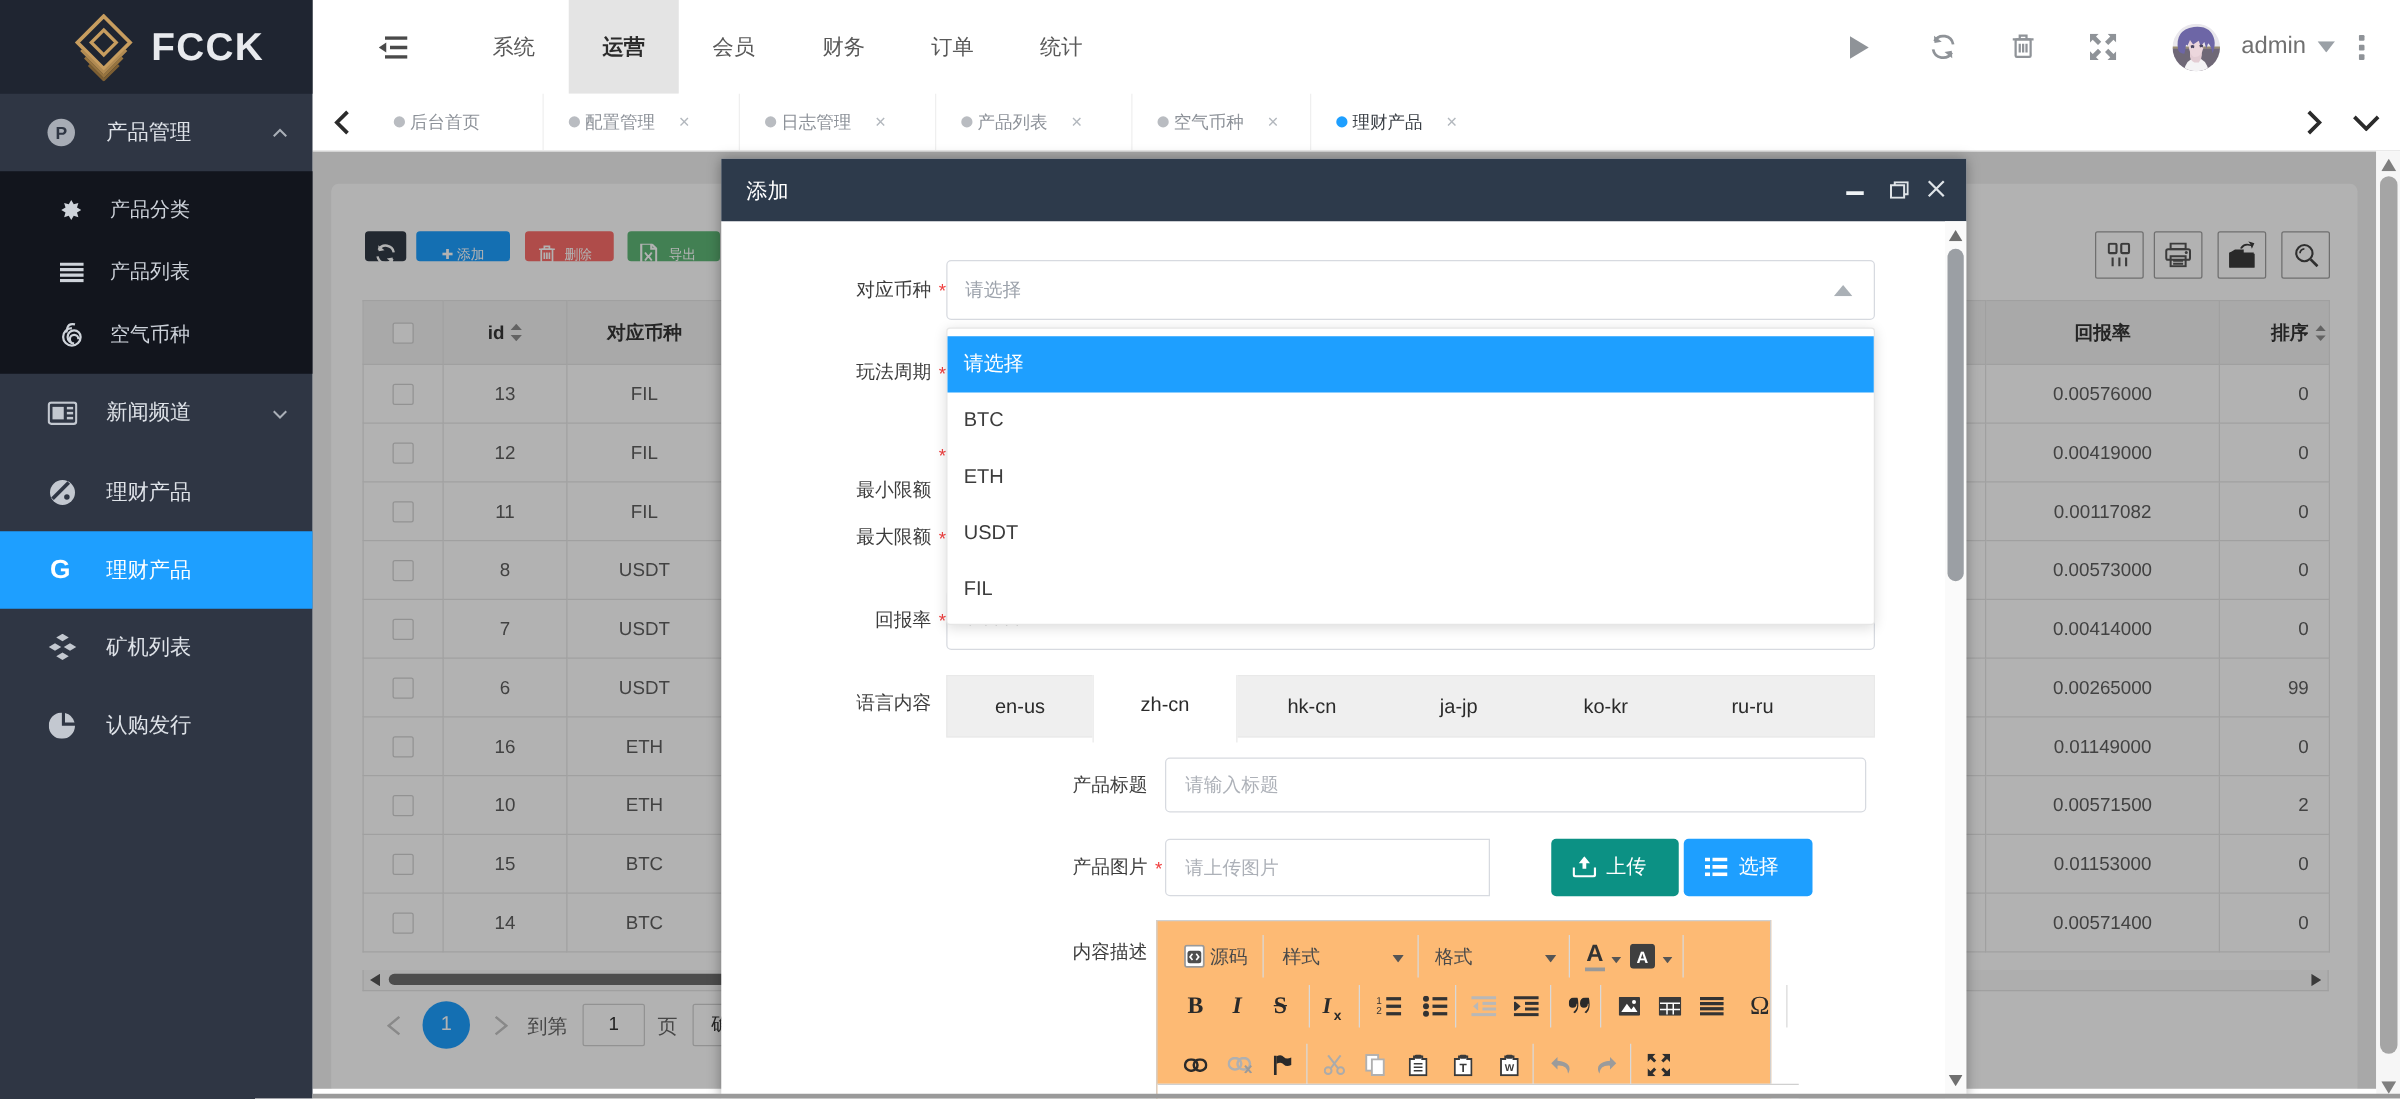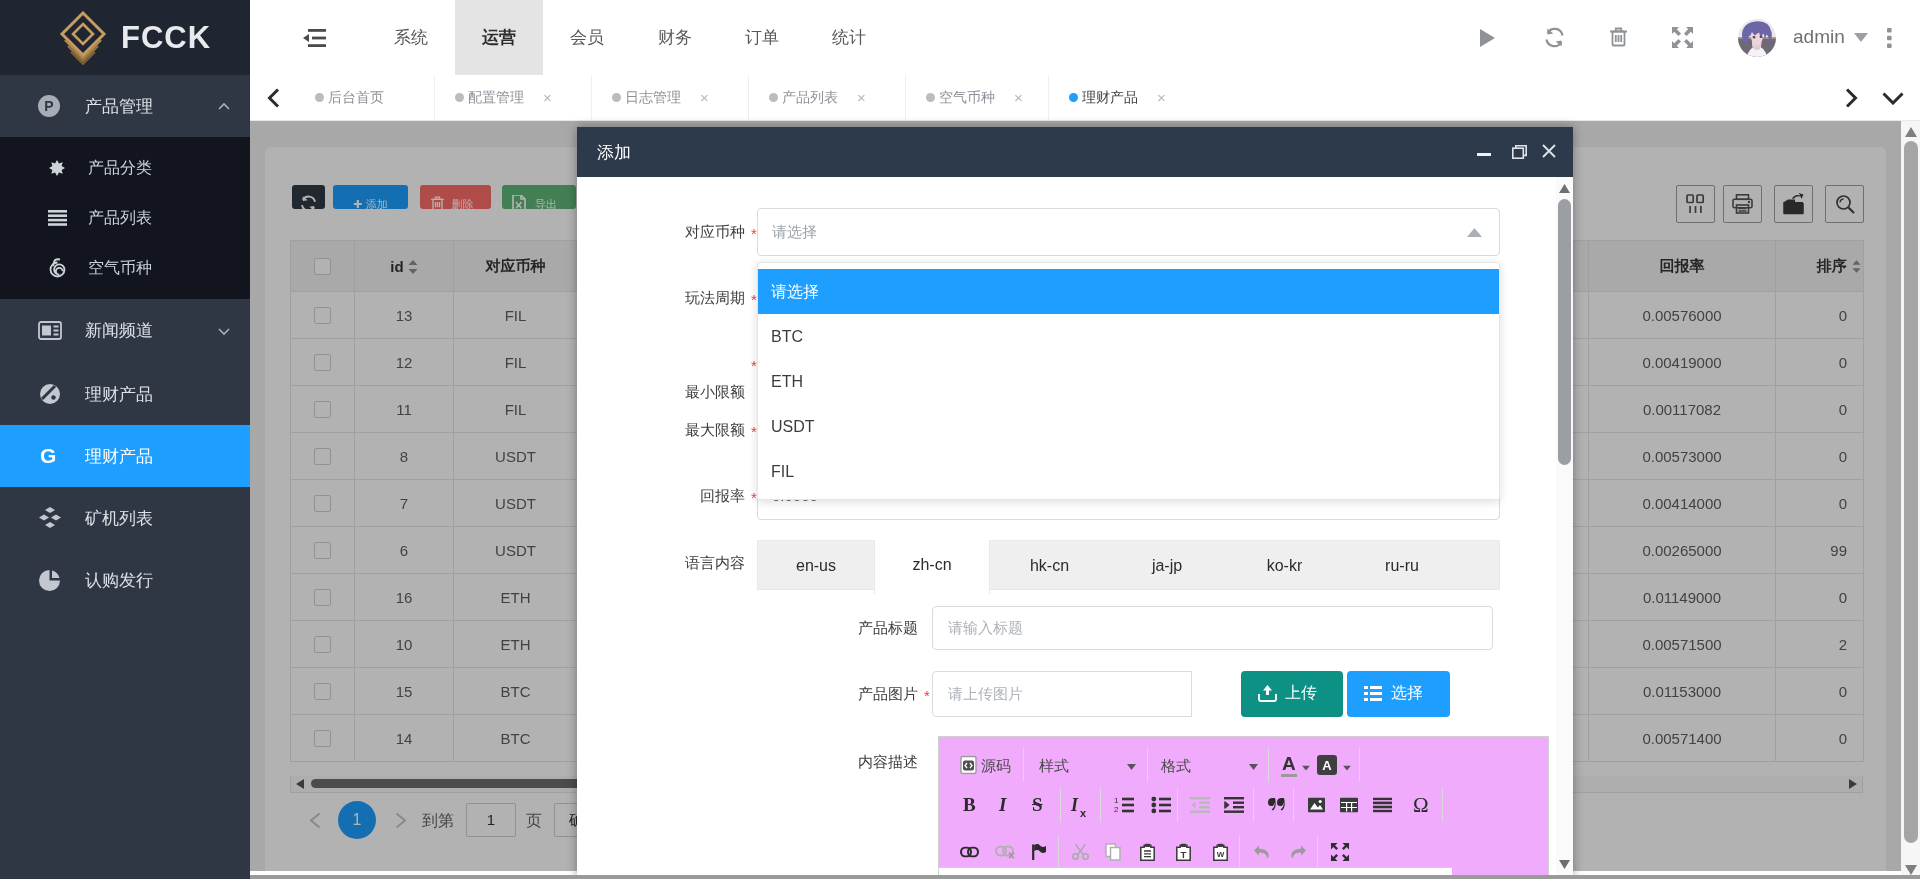--- a/index.html
+++ b/index.html
@@ -528,21 +528,21 @@
             <rect x="0" y="6" width="4" height="3"></rect>
             <rect x="6" y="6" width="12" height="3"></rect>
             <rect x="0" y="12" width="4" height="3"></rect>
             <rect x="6" y="12" width="12" height="3"></rect>
           </g>
         </svg>
       <span style="position:absolute;left:44px;top:12px;">选择</span>
     </div>
 
     <div class="mlabel" style="left:180px;top:635px;width:161px;">内容描述</div>
-    <div id="cke" style="position:absolute;left:361px;top:609px;width:611px;height:143px;background:#f0abfc;border:1px solid #d0d0d0;">
+    <div id="cke" style="position:absolute;left:348px;top:609px;width:492px;height:143px;background:#fdba74;border:1px solid #d0d0d0;">
 
       <svg class="cki" style="left:21px;top:28px" width="17" height="19" viewBox="0 0 17 19">
           <rect x="1" y="1" width="15" height="17" rx="1.5" fill="#fff" stroke="#9a9a9a" stroke-width="1.4"></rect>
           <rect x="3" y="5" width="11" height="10" rx="2" fill="#4e4e4e"></rect>
           <path d="M7 7.5 L5 10 L7 12.5 M10 7.5 L12 10 L10 12.5" stroke="#fff" stroke-width="1.3" fill="none"></path>
         </svg>
       <span class="cktx" style="left:42px;top:29px;">源码</span>
       <div class="cksep" style="left:84px;top:28px;"></div>
       <span class="cktx" style="left:100px;top:29px;">样式</span>
       <svg class="cki" style="left:188px;top:30px" width="9" height="6" viewBox="0 0 9 6">

